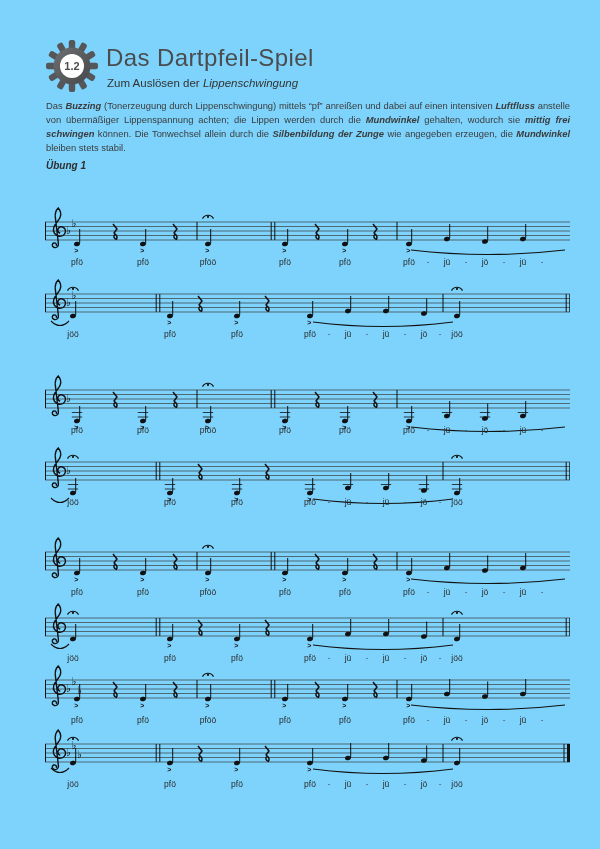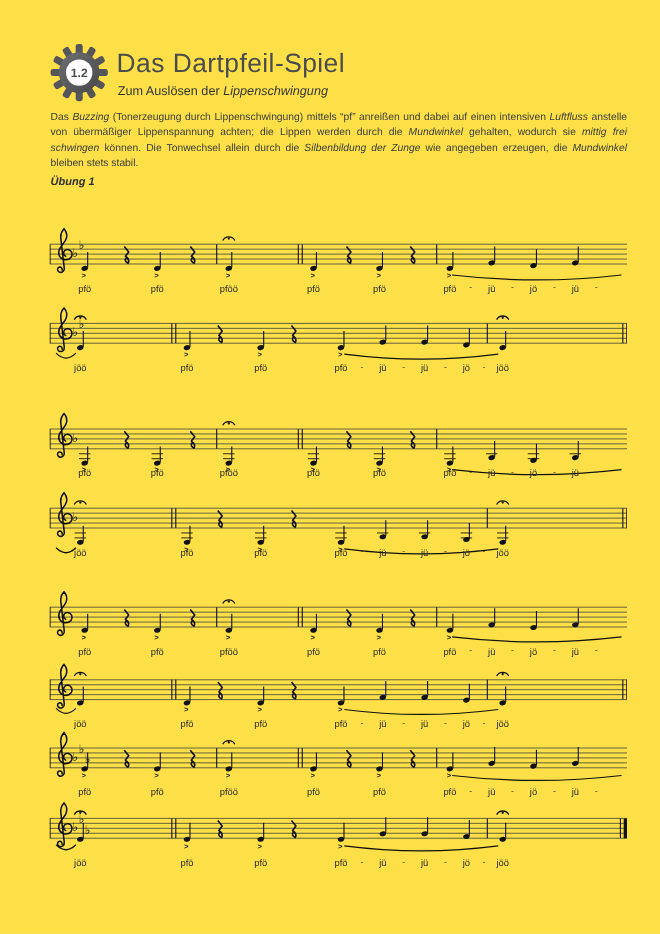--- a/index.html
+++ b/index.html
@@ -1,21 +1,21 @@
 <!DOCTYPE html>
 <html><head>
 <meta charset="utf-8">
 <style>
   html,body{margin:0;padding:0;background:#e8e8e8;}
   #page{
-    position:relative;width:600px;height:849px;margin:0 auto;background:#fde047;
+    position:relative;width:600px;height:849px;margin:0 auto;background:#7dd3fc;
     font-family:"Liberation Sans",sans-serif;color:#3c3c3c;overflow:hidden;
     box-shadow:0 0 4px rgba(0,0,0,.25);
   }
-  .it{font-style:italic;font-weight:normal;}
+  .it{font-style:italic;font-weight:bold;}
   #badge{position:absolute;left:44px;top:38px;width:56px;height:56px;}
   #title{position:absolute;left:106px;top:44px;font-size:24px;letter-spacing:.4px;color:#4b4c4e;font-weight:400;}
   #subtitle{position:absolute;left:107px;top:77px;font-size:11.5px;color:#333;}
   #subtitle .sub-it{font-style:italic;font-weight:normal;}
   #intro{position:absolute;left:46px;top:99px;width:524px;font-size:9.4px;line-height:14px;text-align:justify;color:#3b3b3b;}
   #uebung-h{position:absolute;left:46px;top:160px;font-size:10px;font-weight:bold;font-style:italic;color:#2e2e2e;}
   #uebung-t{position:absolute;left:46px;top:174px;width:524px;font-size:9.4px;line-height:14px;text-align:justify;color:#3b3b3b;}
   .sys{position:absolute;left:45px;width:525px;height:70px;}
   .s0{top:204px}.s1{top:276px}.s2{top:372px}.s3{top:444px}
   .s4{top:534px}.s5{top:600px}.s6{top:662px}.s7{top:726px}

